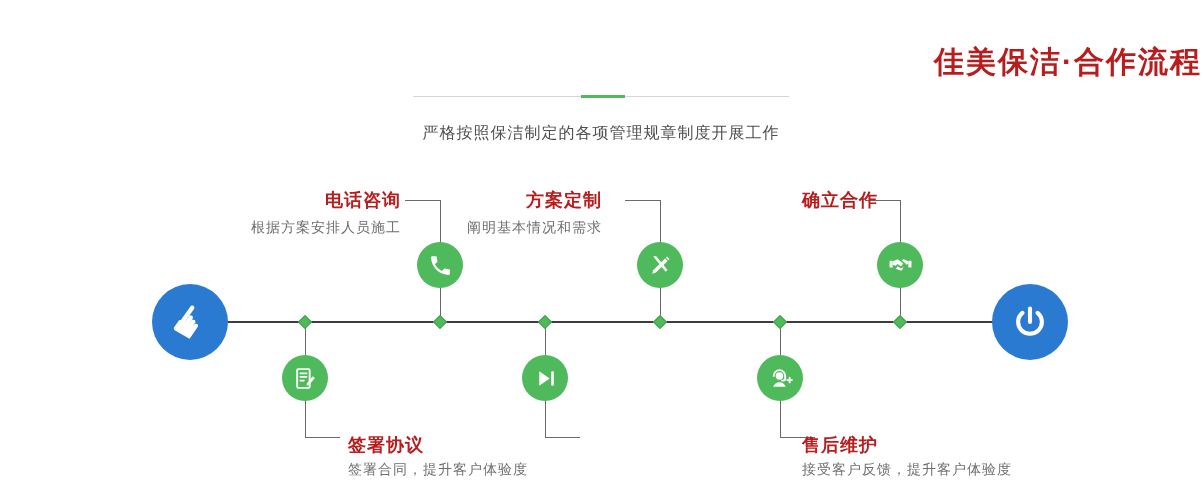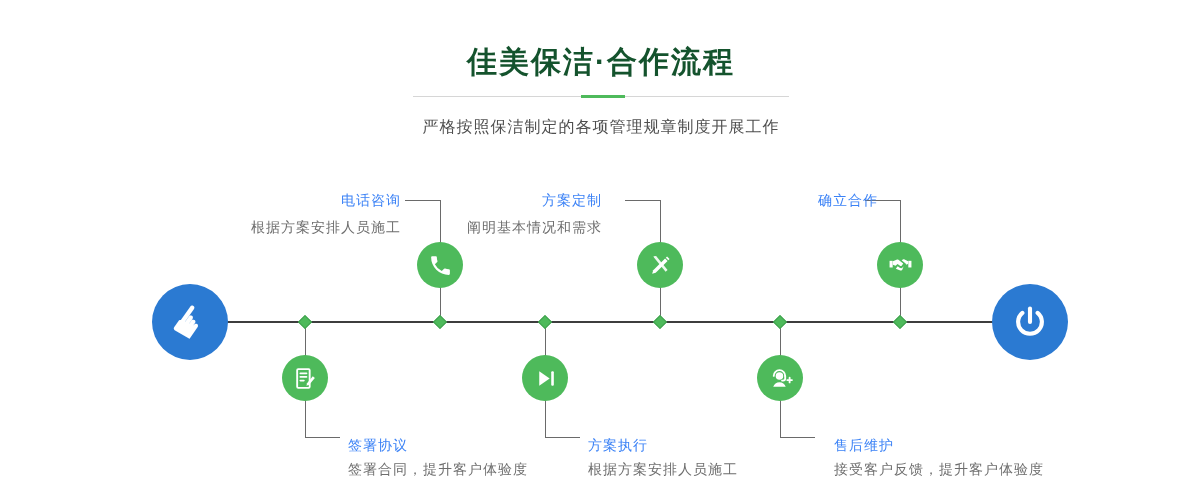--- a/index.html
+++ b/index.html
@@ -1,24 +1,24 @@
 <!DOCTYPE html>
 <html><head>
 <meta charset="utf-8">
 <style>
   * { margin:0; padding:0; box-sizing:border-box; }
   html,body { background:#fff; }
   body { font-family:"Liberation Sans","DejaVu Sans",sans-serif; }
   .page { position:relative; width:1202px; height:502px; background:#fff; overflow:hidden; }
 
-  .title { position:absolute; top:42px; left:0; width:100%; text-align:center;
-           font-size:30px; font-weight:bold; color:#14532d; letter-spacing:2px; }
+  .title { position:absolute; top:42px; left:0; width:100%; text-align:right;
+           font-size:30px; font-weight:bold; color:#b91c1c; letter-spacing:2px; }
   .divider { position:absolute; top:96px; left:413px; width:376px; height:1px; background:#d6d6d6; }
   .divider-accent { position:absolute; left:168px; top:-1px; width:44px; height:3px; background:#4eba5b; }
-  .subtitle { position:absolute; top:117px; left:0; width:100%; text-align:center;
+  .subtitle { position:absolute; top:123px; left:0; width:100%; text-align:center;
               font-size:16px; color:#4f4f4f; letter-spacing:1px; }
 
   .flow { position:absolute; left:0; top:0; width:100%; height:100%; }
   .axis { position:absolute; left:190px; top:321px; width:840px; height:2px; background:#3d3d3d; }
 
   .big-node { position:absolute; top:284px; width:76px; height:76px; border-radius:50%;
               background:#2b7ad2; display:flex; align-items:center; justify-content:center; z-index:3; }
   .big-node svg { width:38px; height:38px; }
   .hand-glyph { color:#fff; font-size:42px; font-family:"DejaVu Sans",sans-serif;
                 transform:rotate(-55deg); line-height:1; display:block; }
@@ -27,21 +27,21 @@
           display:flex; align-items:center; justify-content:center; z-index:2; }
   .node svg { width:25px; height:25px; }
 
   .diamond { position:absolute; top:317px; width:10px; height:10px; background:#4eba5b;
              border:1px solid #3fa04e; transform:rotate(45deg); z-index:2; }
 
   .conn-v { position:absolute; width:1px; background:#6a6a6a; z-index:1; }
   .conn-h { position:absolute; height:1px; background:#6a6a6a; z-index:1; }
 
   .step-label { position:absolute; z-index:1; }
-  .step-title { font-size:14px; font-weight:normal; color:#3b82f6; line-height:26px; letter-spacing:1px; }
+  .step-title { font-size:18px; font-weight:bold; color:#b91c1c; line-height:26px; letter-spacing:1px; }
   .step-desc  { font-size:14px; color:#6e6e6e; margin-top:5px; letter-spacing:1px; }
   .label-top { top:186px; width:250px; text-align:right; }
   .label-top .step-title { line-height:28px; }
   .label-bottom { top:426px; width:320px; text-align:left;margin-top:8px; }
   .label-bottom .step-title { line-height:22px; }
 </style>
 </head>
 <body>
 
 <div class="page">
@@ -132,35 +132,31 @@
     </div>
 
     <span class="conn-v" style="left:545px;top:322px;height:115px"></span>
     <span class="conn-h" style="left:545px;top:437px;width:35px"></span>
     <div class="node" style="left:522px;top:355px">
       <svg viewBox="0 0 24 24" fill="#fff">
         <path d="M6 5l10 7-10 7z"></path>
         <rect x="17.5" y="5" width="2.5" height="14" rx="1"></rect>
       </svg>
     </div>
-    <div class="step-label label-bottom" style="left:588px">
-      <div class="step-title">方案执行</div>
-      <div class="step-desc">根据方案安排人员施工</div>
-    </div>
 
     <span class="conn-v" style="left:780px;top:322px;height:115px"></span>
     <span class="conn-h" style="left:780px;top:437px;width:35px"></span>
     <div class="node" style="left:757px;top:355px">
       <svg viewBox="0 0 24 24">
         <circle cx="11" cy="9.5" r="3.6" fill="#fff"></circle>
         <path d="M5.5 9.5a5.5 5.5 0 0 1 11 0" fill="none" stroke="#fff" stroke-width="1.8" stroke-linecap="round"></path>
         <path d="M16.5 9.5v2.5a2 2 0 0 1-2 2h-1" fill="none" stroke="#fff" stroke-width="1.8" stroke-linecap="round"></path>
         <path d="M5 20c.8-2.8 3.2-4.5 6-4.5s5.2 1.7 6 4.5z" fill="#fff"></path>
         <path d="M18.5 13.5h4.5M20.75 11.25v4.5" stroke="#fff" stroke-width="1.8" stroke-linecap="round" fill="none"></path>
       </svg>
     </div>
-    <div class="step-label label-bottom" style="left:834px">
+    <div class="step-label label-bottom" style="left:802px">
       <div class="step-title">售后维护</div>
       <div class="step-desc">接受客户反馈，提升客户体验度</div>
     </div>
 
   </div>
 </div>
 
 </body></html>

